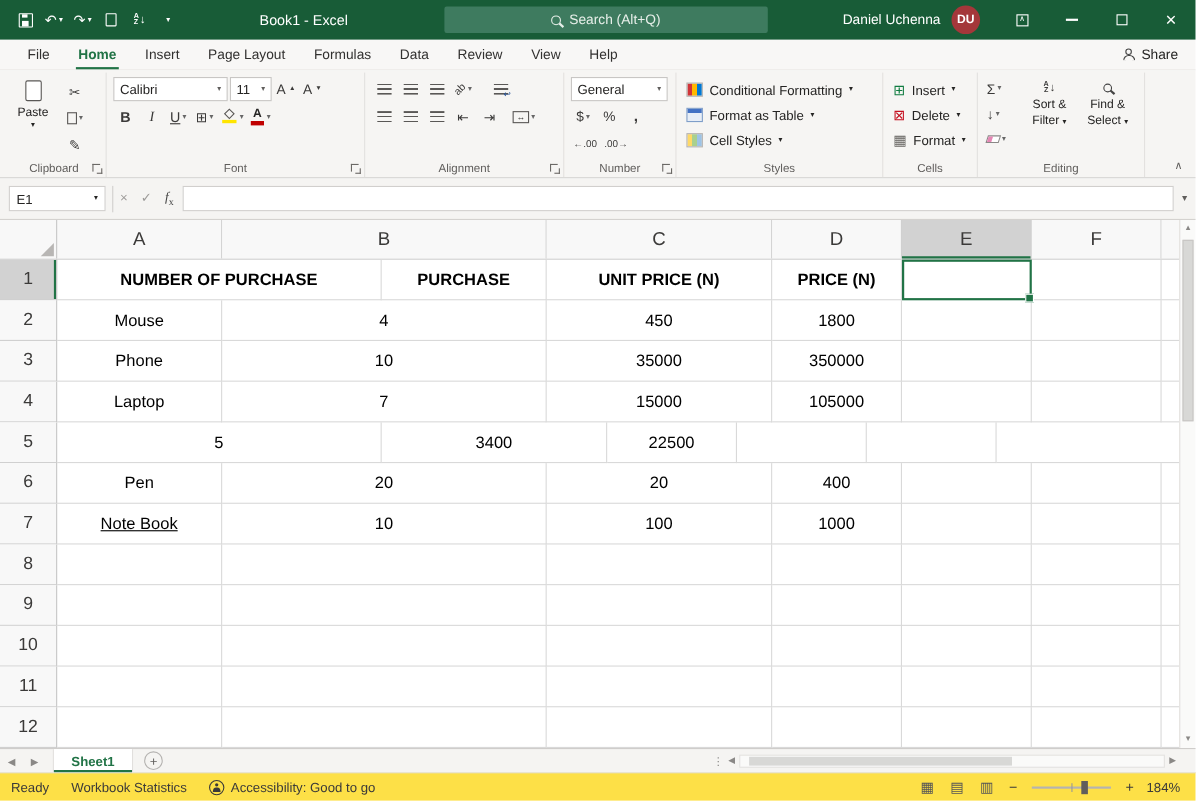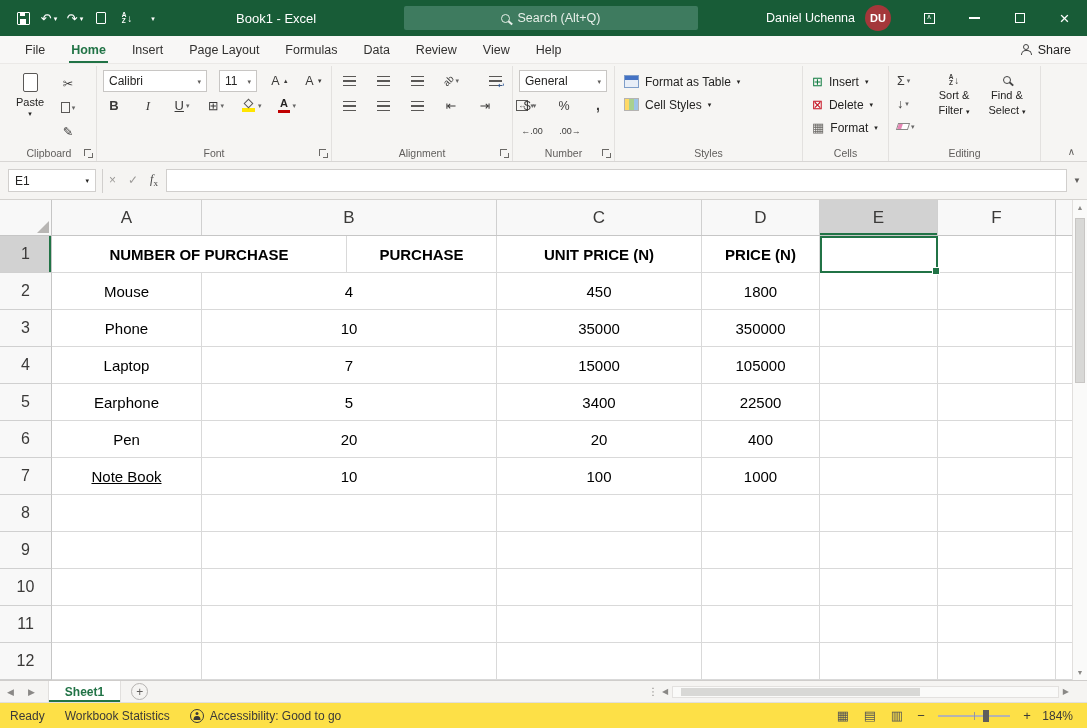--- a/index.html
+++ b/index.html
@@ -45,21 +45,21 @@
 .person::after{content:"";position:absolute;bottom:0;left:1px;width:9px;height:4.5px;border:1.2px solid #444;border-bottom:none;border-radius:5px 5px 0 0}
 
 
 .ribbon{height:98px;flex:0 0 98px;background:#f6f5f3;display:flex;padding:2px 0 0 2px;position:relative;border-bottom:1px solid #d8d6d4}
 .rgroup{position:relative;border-right:1px solid #e3e1df;padding:4px 6px 16px 6px;display:flex;flex-direction:column}
 .rgroup-label{position:absolute;bottom:2px;left:0;right:0;text-align:center;font-size:10.5px;color:#605e5c;white-space:nowrap}
 .launcher{position:absolute;right:3px;bottom:3px;width:10px;height:10px}
 .launcher::before{content:"";position:absolute;left:1px;top:1px;width:6px;height:6px;border-left:1.2px solid #6b6966;border-top:1.2px solid #6b6966}
 .launcher::after{content:"";position:absolute;right:0;bottom:0;width:4.5px;height:4.5px;border-right:1.2px solid #6b6966;border-bottom:1.2px solid #6b6966}
 .g-clipboard{width:95px}.g-font{width:235px}.g-align{width:181px}.g-number{width:102px}.g-styles{width:188px}.g-cells{width:86px}.g-editing{width:152px}
-.row{display:flex;align-items:flex-start;gap:12px;margin-bottom:3px;height:22px}
+.row{display:flex;align-items:center;gap:2px;margin-bottom:3px;height:22px}
 .combo{background:#fff;border:1px solid #c8c6c4;height:22px;display:flex;align-items:center;justify-content:space-between;padding:0 5px;font-size:12px;color:#252423}
 .combo .chev{color:#605e5c}
 .fontname{width:104px}.fontsize{width:38px}.numfmt{width:88px}
 .icon-btn{min-width:22px;height:21px;display:flex;align-items:center;justify-content:center;font-size:12.5px;color:#3b3a39;gap:2px;border-radius:2px;padding:0 2px}
 .icon-btn .chev{color:#666}
 .bold-b{font-weight:bold;font-size:13px}
 .italic-i{font-family:"Liberation Serif",serif;font-style:italic;font-size:13px}
 .under-u{text-decoration:underline;font-size:13px}
 .tinyud{font-size:6px;margin-left:1px}
 .fillic{display:flex;flex-direction:column;align-items:center;width:15px}
@@ -362,20 +362,25 @@
             <span>.00→</span>
           </div>
       </div>
       <span class="rgroup-label">Number</span>
       <span class="launcher"></span>
     </div>
 
     <div class="rgroup g-styles">
       <div class="stack">
         <div class="item">
+            <span class="cf-icon"></span>
+            <span>Conditional Formatting</span>
+            <span class="chev">▾</span>
+          </div>
+        <div class="item">
             <span class="fat-icon"></span>
             <span>Format as Table</span>
             <span class="chev">▾</span>
           </div>
         <div class="item">
             <span class="cs-icon"></span>
             <span>Cell Styles</span>
             <span class="chev">▾</span>
           </div>
       </div>
@@ -499,21 +504,20 @@
             <div class="cell" style="flex: 0 0 150px;">Laptop</div>
             <div class="cell" style="flex: 0 0 295px;">7</div>
             <div class="cell" style="flex: 0 0 205px;">15000</div>
             <div class="cell" style="flex: 0 0 118px;">105000</div>
             <div class="cell" style="flex: 0 0 118px;"></div>
             <div class="cell" style="flex: 0 0 118px;"></div>
             <div class="cell filler" style="flex: 1 1 0%;"></div>
           </div>
           <div class="gridrow">
             <div class="rowh">5</div>
-            <div class="cell" style="flex: 0 0 150px;">Earphone</div>
             <div class="cell" style="flex: 0 0 295px;">5</div>
             <div class="cell" style="flex: 0 0 205px;">3400</div>
             <div class="cell" style="flex: 0 0 118px;">22500</div>
             <div class="cell" style="flex: 0 0 118px;"></div>
             <div class="cell" style="flex: 0 0 118px;"></div>
             <div class="cell filler" style="flex: 1 1 0%;"></div>
           </div>
           <div class="gridrow">
             <div class="rowh">6</div>
             <div class="cell" style="flex: 0 0 150px;">Pen</div>

